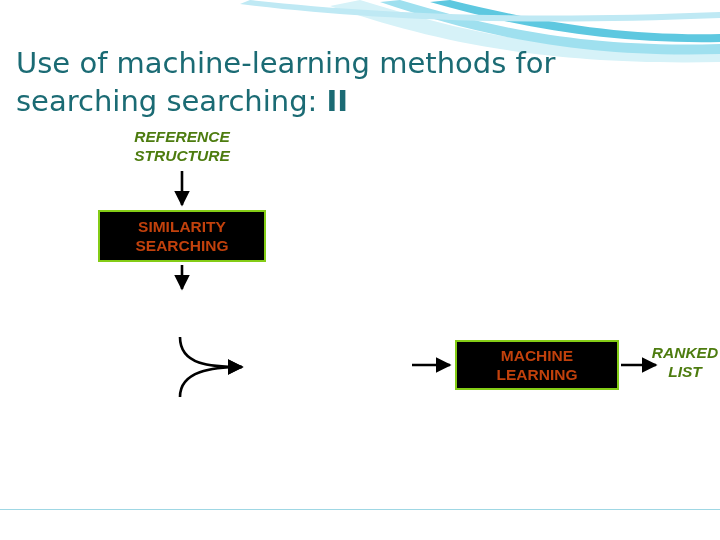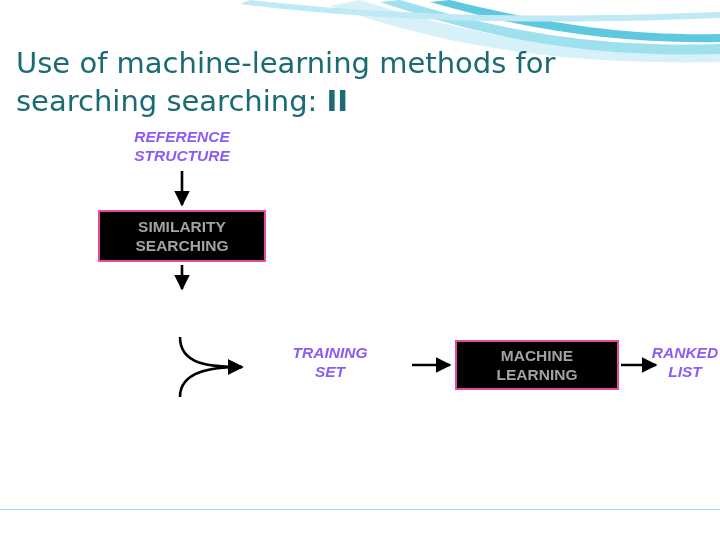--- a/index.html
+++ b/index.html
@@ -68,28 +68,28 @@
     font-family: "Liberation Sans", sans-serif;
     font-weight: bold;
     font-style: italic;
     font-size: 15.5px;
     line-height: 19px;
     color: #000000;
     white-space: pre-line;
   }
   .node.boxed {
     background: #000000;
-    color: #a3a3a3;
-    border: 2px solid #ec4899;
+    color: #c2410c;
+    border: 2px solid #84cc16;
     font-style: normal;
     padding: 4px 8px;
     box-sizing: border-box;
   }
   .node.plain {
-    color: #8b5cf6;
+    color: #4d7c0f;
   }
   #n-reference { left: 32px; top: 12px; width: 180px; }
   #n-similarity { left: 38px; top: 95px; width: 168px; height: 52px; display: flex; align-items: center; justify-content: center; }
   #n-nearest { left: 28px; top: 178px; width: 190px; }
   #n-random { left: 18px; top: 288px; width: 216px; }
   #n-training { left: 190px; top: 228px; width: 160px; }
   #n-machine { left: 395px; top: 225px; width: 164px; height: 50px; display: flex; align-items: center; justify-content: center; box-sizing: border-box; }
   #n-ranked { left: 560px; top: 228px; width: 130px; }
   svg.arrows {
     position: absolute;
@@ -137,22 +137,20 @@
 
       <line x1="352" y1="250" x2="390" y2="250" stroke="#000000" stroke-width="2.6" marker-end="url(#arrowhead)"></line>
 
       <line x1="561" y1="250" x2="596" y2="250" stroke="#000000" stroke-width="2.6" marker-end="url(#arrowhead)"></line>
     </svg>
 
     <div class="node plain" id="n-reference">REFERENCE
 STRUCTURE</div>
     <div class="node boxed" id="n-similarity">SIMILARITY
 SEARCHING</div>
-    <div class="node plain" id="n-training">TRAINING
-SET</div>
     <div class="node boxed" id="n-machine">MACHINE
 LEARNING</div>
     <div class="node plain" id="n-ranked">RANKED
 LIST</div>
   </div>
 
   <div id="bottom-rule"></div>
 </div>
 
 </body></html>

